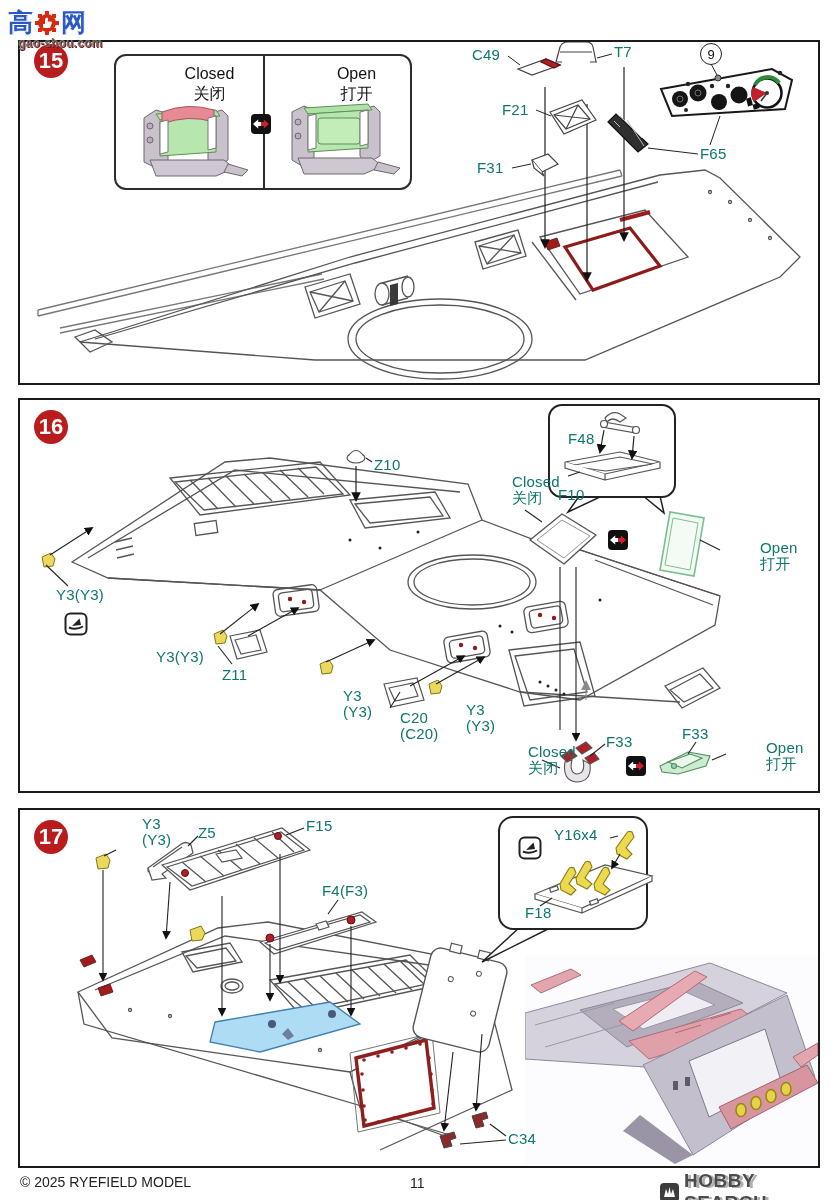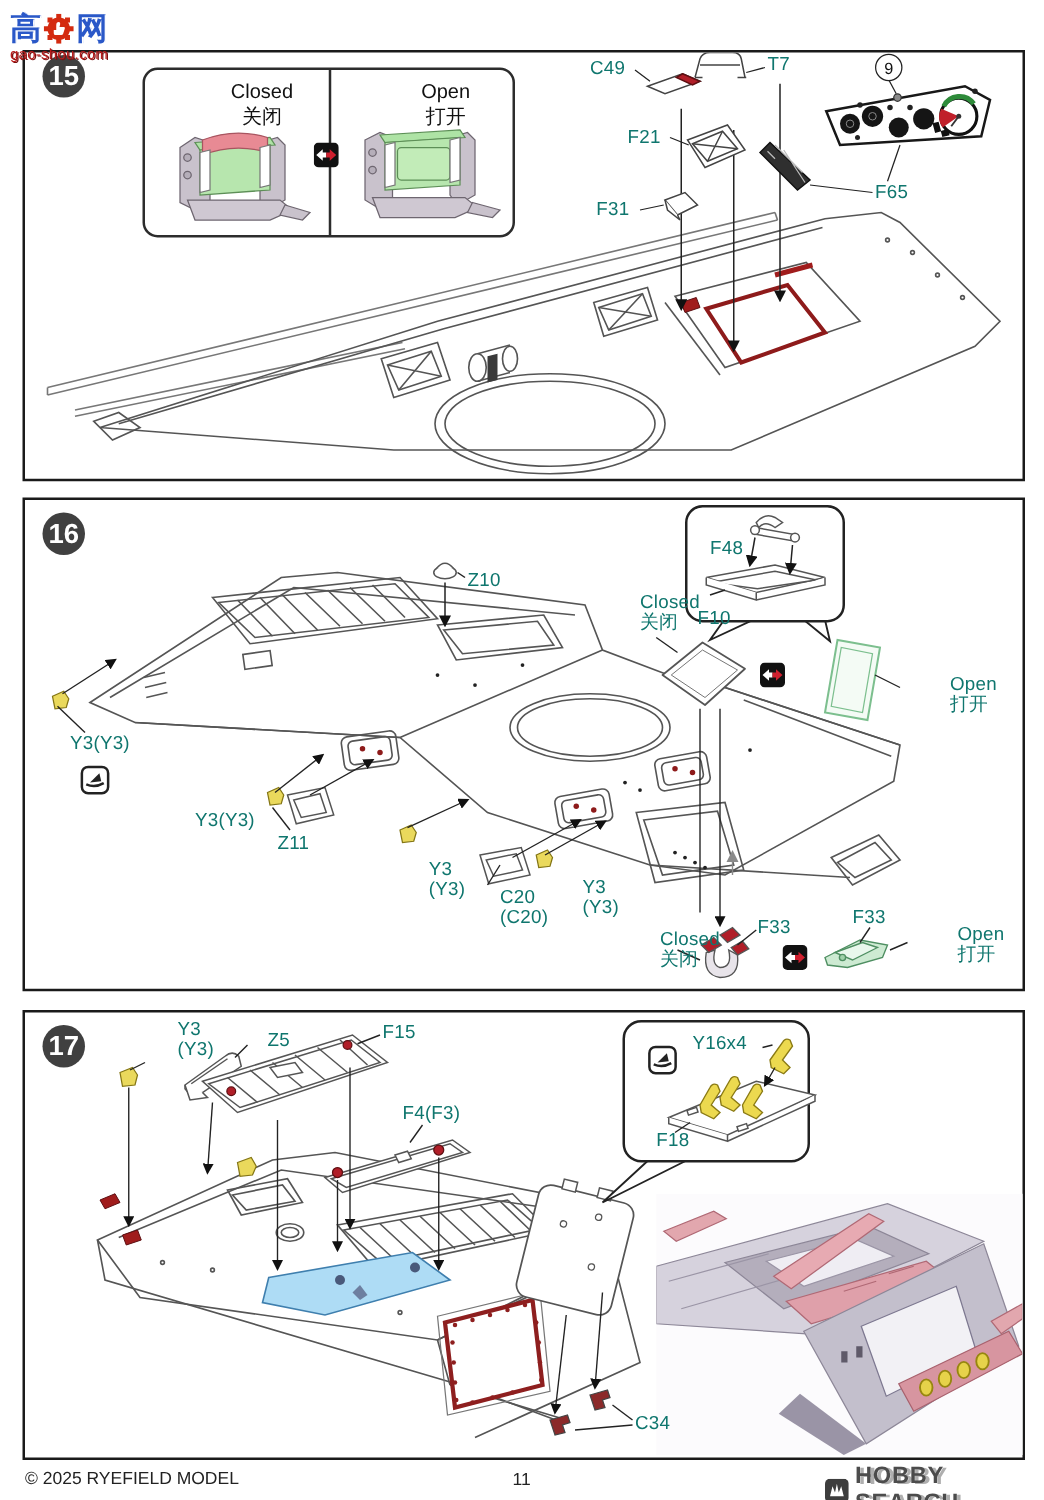--- a/index.html
+++ b/index.html
@@ -4,21 +4,21 @@
 <style>
   html,body{margin:0;padding:0;}
   body{
     width:835px;height:1200px;position:relative;background:#fff;
     font-family:"Liberation Sans","DejaVu Sans",sans-serif;color:#111;
     overflow:hidden;
   }
   .stepbox{position:absolute;border:2px solid #1a1a1a;background:#fff;}
   .stepnum{
     position:absolute;width:34px;height:34px;border-radius:50%;
-    background:#404040;color:#fff;font-size:22px;font-weight:bold;
+    background:#b91c1c;color:#fff;font-size:22px;font-weight:bold;
     display:flex;align-items:center;justify-content:center;z-index:6;
   }
   .diagram{position:absolute;left:0;top:0;z-index:1;}
   .plabel{
     position:absolute;font-size:15px;color:#0f766e;white-space:nowrap;
     z-index:5;letter-spacing:.2px;
   }
   .plabel.two{text-align:center;line-height:16px;}
   .zh-line{display:block;padding-left:40px;}
   .inset{
@@ -42,22 +42,22 @@
     font-size:19px;font-weight:bold;color:#4c4c4c;letter-spacing:.5px;
     text-shadow:3px 1px 0 rgba(110,110,110,.55);
   }
   .gs-logo{position:absolute;left:8px;top:6px;z-index:7;width:100px;}
   .gs-row{display:flex;align-items:center;gap:2px;}
   .gs-char{
     font-size:25px;font-weight:bold;color:#2a58c8;
     text-shadow:1px 1px 0 #fff,-1px -1px 0 #fff,1px 0 0 #9db4e8;
   }
   .gs-url{
-    font-size:12px;font-weight:normal;color:#b91c1c;margin-top:-3px;
-    text-shadow:1px 1px 0 #7a1010;letter-spacing:.2px;
+    font-size:12px;font-weight:bold;color:#737373;margin-top:-3px;
+    text-shadow:1px 1px 0 #7a1010;letter-spacing:.2px;margin-left:10px;
   }
 </style>
 </head>
 <body>
 
 <div class="gs-logo">
   <div class="gs-row">
     <span class="gs-char">高</span>
     <span style="display:inline-block;width:24px;height:24px;">
       <svg width="24" height="24" viewBox="0 0 24 24">
@@ -649,21 +649,21 @@
       <ellipse cx="246" cy="141" rx="5" ry="6.5" fill="#e6d24a" stroke="#97860f" stroke-width="1.5"></ellipse>
       <ellipse cx="261" cy="134" rx="5" ry="6.5" fill="#e6d24a" stroke="#97860f" stroke-width="1.5"></ellipse>
       <path d="M268,102 L293,88 L293,100 L276,112 Z" fill="#e2a7ae" stroke="#b06975" stroke-width="1"></path>
     </svg>
   </div>
 
   <div class="plabel two" style="left:82px;top:6px;width:46px;">
     <span class="zh-line">Y3</span>
     <span class="zh-line">(Y3)</span>
   </div>
-  <div class="plabel" style="left:178px;top:14px;margin-left:16px;">Z5</div>
+  <div class="plabel" style="left:178px;top:14px;">Z5</div>
   <div class="plabel" style="left:286px;top:7px;">F15</div>
   <div class="plabel" style="left:302px;top:72px;">F4(F3)</div>
   <div class="glue" style="left:498px;top:26px;">
     <svg width="24" height="24" viewBox="0 0 24 24">
       <rect x="1.5" y="1.5" width="21" height="21" rx="5" fill="#fff" stroke="#222" stroke-width="2"></rect>
       <path d="M8,14 L15.5,6.5 L17,13 Z" fill="#222"></path>
       <path d="M5,15.5 Q12,18.5 19,14.5" fill="none" stroke="#222" stroke-width="2"></path>
     </svg>
   </div>
   <div class="plabel" style="left:534px;top:16px;">Y16x4</div>

